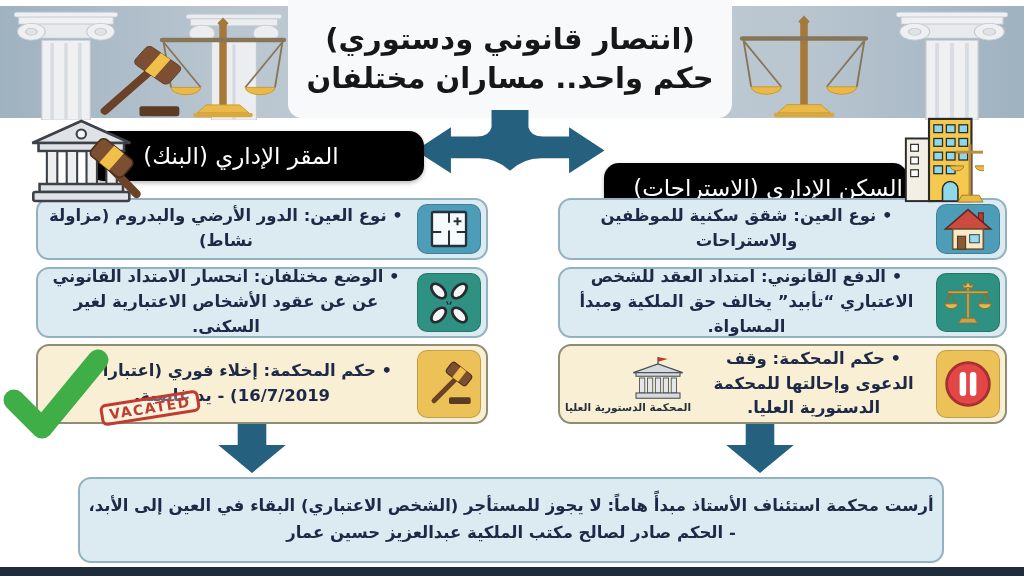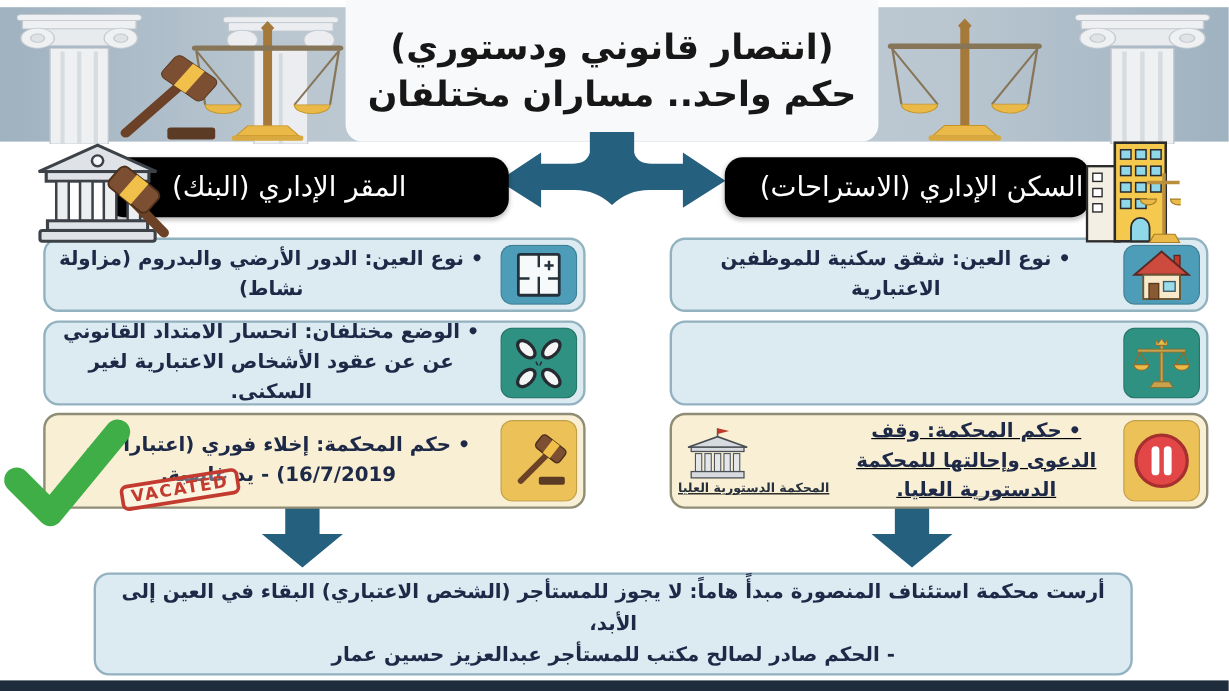--- a/index.html
+++ b/index.html
@@ -13,21 +13,21 @@
   .deco{position:absolute;z-index:1;}
   .title-panel{position:absolute;left:288px;top:0;width:444px;height:118px;z-index:2;
     background:#f8f9fa;border-radius:0 0 14px 14px;
     display:flex;flex-direction:column;justify-content:center;align-items:center;gap:5px;}
   .title-line{font-size:29px;font-weight:900;color:#171717;direction:rtl;line-height:1.15;}
   
   .banner{position:absolute;top:131px;height:50px;z-index:3;background:#000000;
     border-radius:15px;color:#fff;display:flex;align-items:center;justify-content:center;
     font-size:23px;font-weight:400;direction:rtl;box-shadow:0 2px 4px rgba(0,0,0,.28);}
   .banner-left{left:88px;width:336px;padding-right:30px;box-sizing:border-box;}
-  .banner-right{left:604px;width:304px;padding-left:24px;box-sizing:border-box;}
+  .banner-right{left:604px;width:304px;padding-left:24px;box-sizing:border-box;margin-top:32px;}
   .hdr-icon{position:absolute;z-index:4;}
   
   .fork{position:absolute;left:414px;top:110px;width:192px;height:78px;z-index:2;}
   
   .box{position:absolute;box-sizing:border-box;border-radius:13px;display:flex;direction:rtl;
     align-items:center;gap:8px;padding:4px 5px;z-index:3;}
   .box-blue{background:#dcebf2;border:2px solid #93b2c0;}
   .box-cream{background:#f8efd4;border:2px solid #8f8d76;}
   .tile{flex:0 0 62px;align-self:stretch;border-radius:10px;display:flex;
     align-items:center;justify-content:center;border:1px solid rgba(0,0,0,.18);}
@@ -35,27 +35,27 @@
   .tile-green{background:#2f9182;}
   .tile-yellow{background:#ecc258;}
   .box-text{flex:1;text-align:center;font-size:16.5px;font-weight:700;color:#1d2947;
     line-height:1.5;padding:0 2px;}
   .box-label{font-weight:900;text-align:center;}
   .pos-l1{left:36px;top:198px;width:452px;height:62px;}
   .pos-l2{left:36px;top:267px;width:452px;height:71px;}
   .pos-l3{left:36px;top:344px;width:452px;height:80px;position:absolute;}
   .pos-r1{left:558px;top:198px;width:449px;height:62px;}
   .pos-r2{left:558px;top:267px;width:449px;height:71px;}
-  .pos-r3{left:558px;top:344px;width:449px;height:80px;text-decoration:underline;}
+  .pos-r3{left:558px;top:344px;width:449px;height:80px;}
   .stamp{position:absolute;left:62px;bottom:3px;transform:rotate(-9deg);
     color:#c23b2e;border:3px solid #c23b2e;border-radius:6px;padding:0 6px;
     font-size:14px;font-weight:900;letter-spacing:1.5px;background:rgba(255,255,255,.3);
     font-family:"DejaVu Sans",sans-serif;direction:ltr;}
   .checkmark{position:absolute;left:0px;top:348px;width:110px;height:92px;z-index:5;}
-  .court-mini{flex:0 0 112px;display:flex;flex-direction:column;align-items:flex-end;gap:1px;}
+  .court-mini{flex:0 0 112px;display:flex;flex-direction:column;align-items:flex-start;gap:1px;}
   .court-caption{font-size:10.5px;font-weight:800;color:#26303c;white-space:nowrap;direction:rtl;}
   
   .down-arrow{position:absolute;top:419px;width:78px;height:55px;z-index:2;}
   .da-left{left:213px;} .da-right{left:721px;}
   
   .footer-box{position:absolute;left:78px;top:477px;width:866px;height:86px;z-index:3;
     background:#dcebf2;border:2px solid #93b2c0;border-radius:13px;box-sizing:border-box;
     display:flex;flex-direction:column;justify-content:center;align-items:center;
     direction:rtl;color:#1d2947;font-size:16.5px;line-height:1.62;text-align:center;}
   .f-normal{font-weight:700;}
@@ -268,35 +268,38 @@
   <div class="tile tile-teal">
     <svg width="50" height="46" viewBox="0 0 62 56">
       <rect x="44" y="8" width="6" height="12" fill="#c0392b" stroke="#5a2a22" stroke-width="1.4"></rect>
       <polygon points="3,28 31,4 59,28" fill="#cd4a3e" stroke="#5a2a22" stroke-width="2"></polygon>
       <rect x="12" y="28" width="38" height="25" fill="#f7e9c9" stroke="#6b5636" stroke-width="2"></rect>
       <rect x="18" y="37" width="10" height="16" fill="#8a5a33" stroke="#5a3a1e" stroke-width="1.4"></rect>
       <rect x="33" y="35" width="12" height="10" fill="#99dcec" stroke="#3c5a66" stroke-width="1.4"></rect>
     </svg>
   </div>
   <div class="box-text">
-    <span class="box-label">• نوع العين:</span><span> شقق سكنية للموظفين الاعتبارية</span>
+    <span class="box-label">• نوع العين:</span><span> شقق سكنية للموظفين والاستراحات</span>
   </div>
 </div>
 
 <div class="box box-blue pos-r2">
   <div class="tile tile-green">
     <svg width="48" height="48" viewBox="0 0 60 56">
       <path d="M24,3 l2.5,4 3.5,-5 3.5,5 2.5,-4 v6 h-12 z" fill="#eab948" stroke="#8a6d2f" stroke-width="1"></path>
       <rect x="28.5" y="9" width="3" height="38" fill="#c9a24b" stroke="#8a6d2f" stroke-width="0.8"></rect>
       <rect x="5" y="13" width="50" height="3" fill="#c9a24b" stroke="#8a6d2f" stroke-width="0.8"></rect>
       <path d="M7,16 L2,29 M7,16 L16,29 M53,16 L44,29 M53,16 L58,29" stroke="#8a6d2f" stroke-width="1.4"></path>
       <path d="M1,29 a8,6 0 0 0 16,0 z" fill="#eab948" stroke="#8a6d2f" stroke-width="1.2"></path>
       <path d="M43,29 a8,6 0 0 0 16,0 z" fill="#eab948" stroke="#8a6d2f" stroke-width="1.2"></path>
       <polygon points="22,47 38,47 42,53 18,53" fill="#c9a24b" stroke="#8a6d2f" stroke-width="1"></polygon>
     </svg>
+  </div>
+  <div class="box-text">
+    <span class="box-label">• الدفع القانوني:</span><span> امتداد العقد للشخص الاعتباري “تأبيد” يخالف حق الملكية ومبدأ المساواة.</span>
   </div>
 </div>
 
 <div class="box box-cream pos-r3">
   <div class="tile tile-yellow">
     <svg width="52" height="52" viewBox="0 0 56 56">
       <circle cx="28" cy="28" r="23" fill="#e34646" stroke="#a62f2f" stroke-width="3"></circle>
       <rect x="19" y="15" width="7" height="26" rx="3.5" fill="#ffffff"></rect>
       <rect x="30" y="15" width="7" height="26" rx="3.5" fill="#ffffff"></rect>
     </svg>
@@ -327,18 +330,18 @@
   </svg>
 </div>
 <div class="down-arrow da-right">
   <svg width="100%" height="100%" viewBox="0 0 60 55" preserveAspectRatio="none">
     <path d="M19,0 H41 V26 H56 L30,54 L4,26 H19 Z" fill="#25607e"></path>
   </svg>
 </div>
 
 <div class="footer-box">
   <div>
-    <span class="f-normal">أرست محكمة استئناف المنصورة مبدأً هاماً: </span><span class="f-bold">لا يجوز للمستأجر (الشخص الاعتباري) البقاء في العين إلى الأبد،</span>
-  </div>
-  <div class="f-normal">- الحكم صادر لصالح مكتب للمستأجر عبدالعزيز حسين عمار</div>
+    <span class="f-normal">أرست محكمة استئناف الأستاذ مبدأً هاماً: </span><span class="f-bold">لا يجوز للمستأجر (الشخص الاعتباري) البقاء في العين إلى الأبد،</span>
+  </div>
+  <div class="f-normal">- الحكم صادر لصالح مكتب الملكية عبدالعزيز حسين عمار</div>
 </div>
 
 <div class="bottom-strip"></div>
 
 </body></html>

